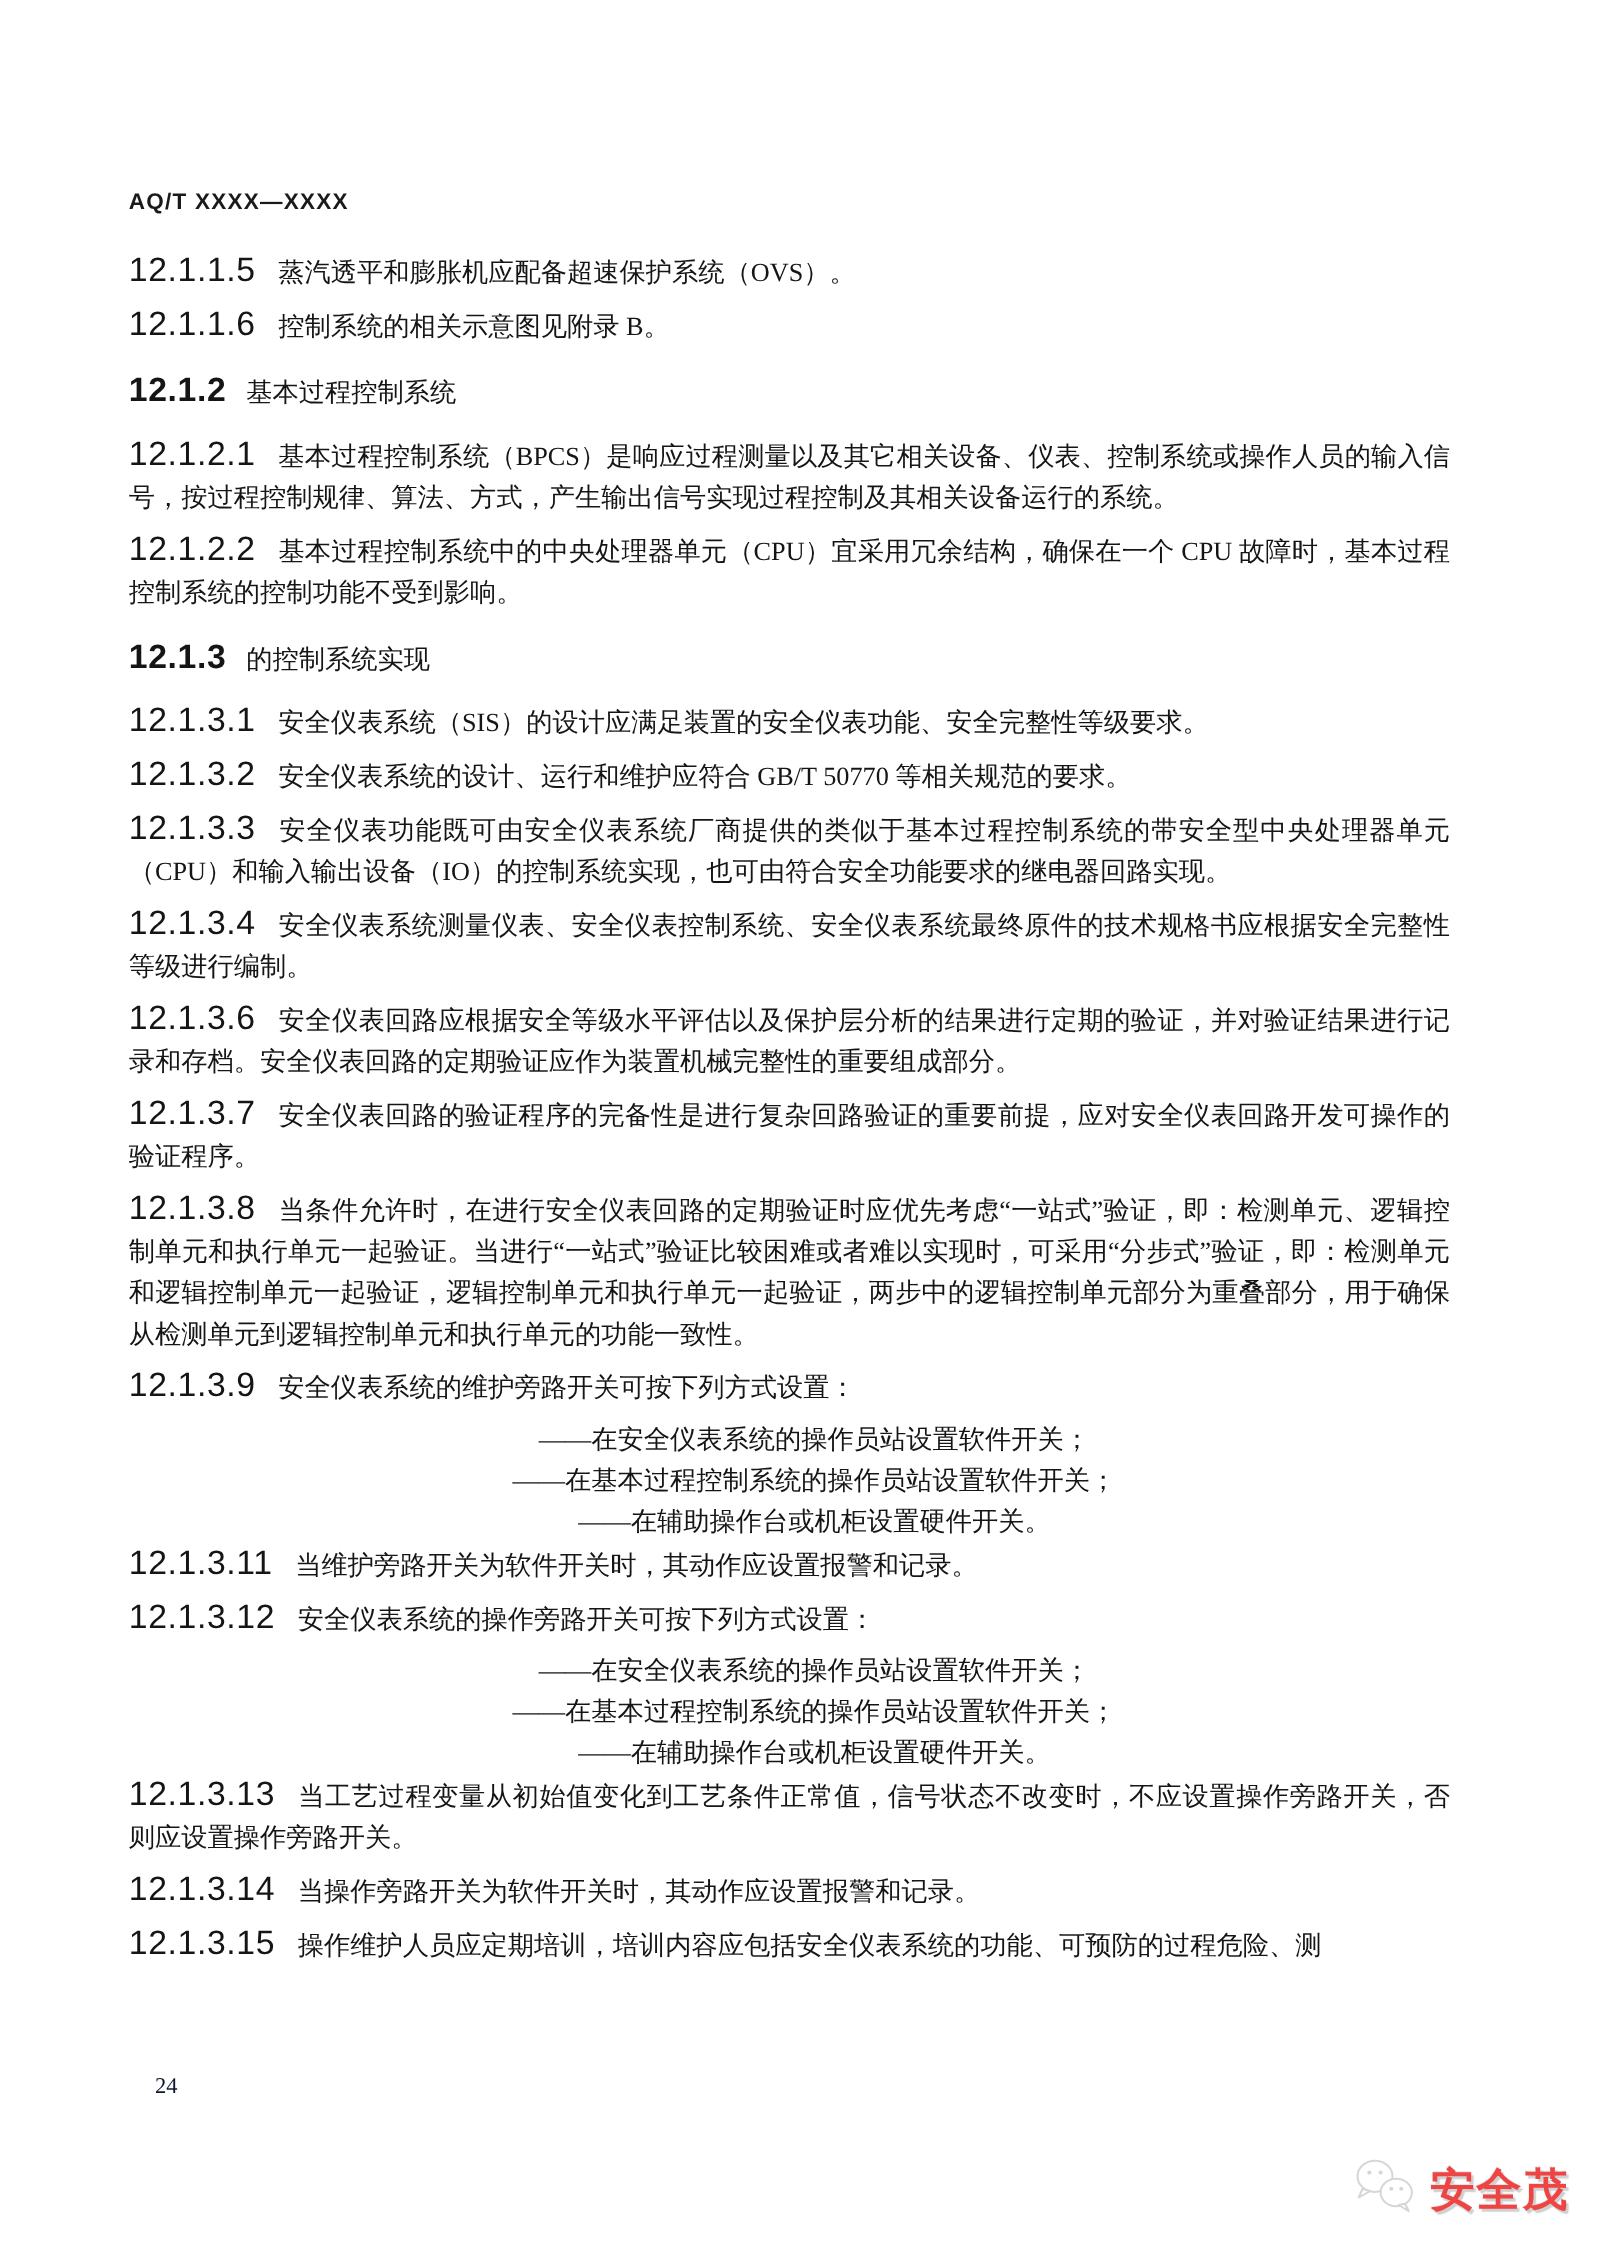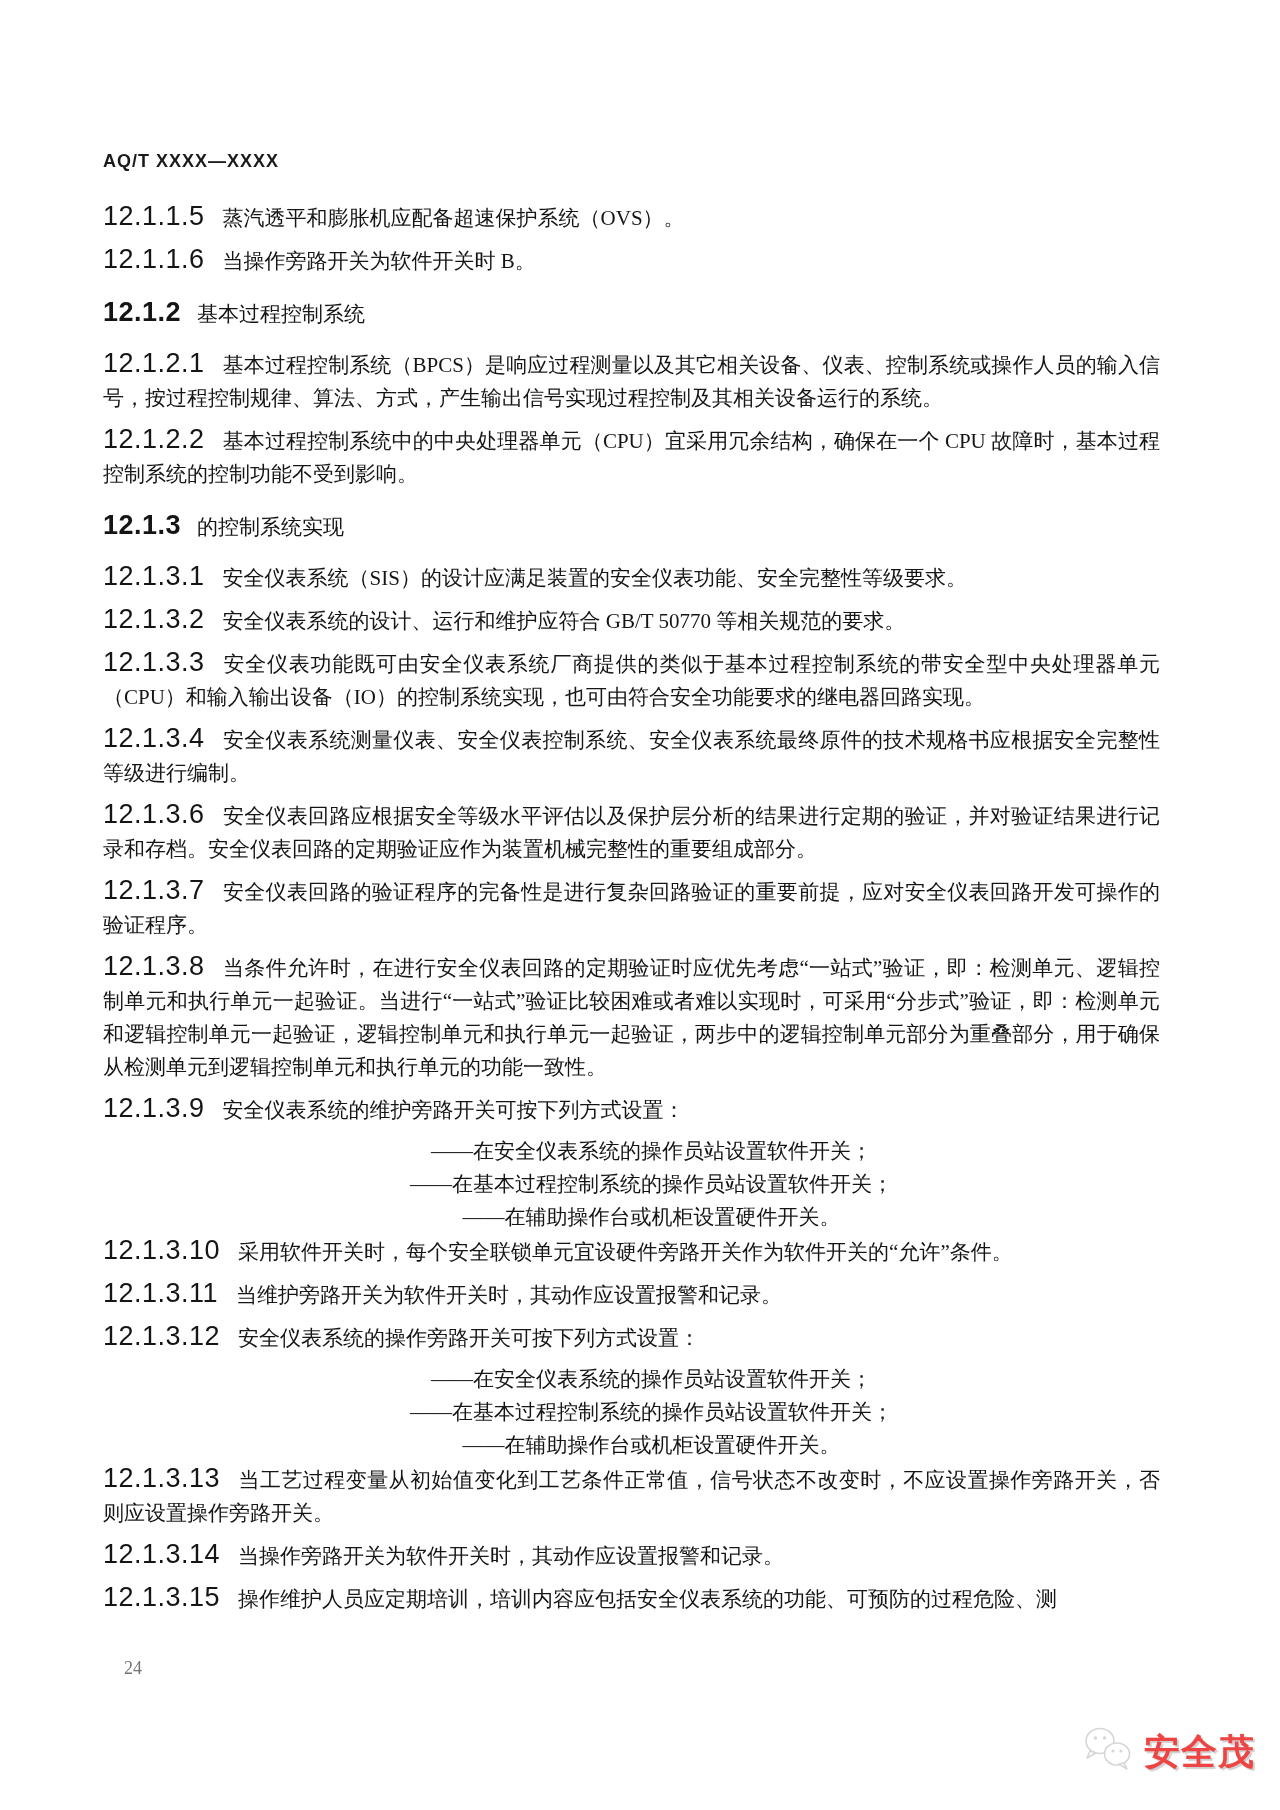--- a/index.html
+++ b/index.html
@@ -54,21 +54,21 @@
     margin-right: 18px;
     white-space: nowrap;
   }
   .doc-body p.heading .num { font-weight: bold; margin-right: 16px; }
   .page-number {
     position: absolute;
     left: 124px;
     top: 1658px;
     font-size: 18px;
     font-family: "Liberation Serif", "DejaVu Serif", serif;
-    color: #737373;
+    color: #0f172a;
   }
   .watermark {
     position: absolute;
     left: 1080px;
     top: 1722px;
     width: 180px;
     height: 60px;
     display: flex;
     align-items: center;
     gap: 6px;
@@ -84,37 +84,36 @@
 </style>
 </head>
 <body>
 
 <div class="page">
 
   <div class="doc-header">AQ/T XXXX—XXXX</div>
 
   <div class="doc-body">
       <p class="clause"><span class="num">12.1.1.5</span><span class="txt">蒸汽透平和膨胀机应配备超速保护系统（OVS）。</span></p>
-      <p class="clause"><span class="num">12.1.1.6</span><span class="txt">当操作旁路开关为软件开关时 B。</span></p>
+      <p class="clause"><span class="num">12.1.1.6</span><span class="txt">控制系统的相关示意图见附录 B。</span></p>
       <p class="heading"><span class="num">12.1.2</span><span class="txt">基本过程控制系统</span></p>
       <p class="clause"><span class="num">12.1.2.1</span><span class="txt">基本过程控制系统（BPCS）是响应过程测量以及其它相关设备、仪表、控制系统或操作人员的输入信号，按过程控制规律、算法、方式，产生输出信号实现过程控制及其相关设备运行的系统。</span></p>
       <p class="clause"><span class="num">12.1.2.2</span><span class="txt">基本过程控制系统中的中央处理器单元（CPU）宜采用冗余结构，确保在一个 CPU 故障时，基本过程控制系统的控制功能不受到影响。</span></p>
       <p class="heading"><span class="num">12.1.3</span><span class="txt">的控制系统实现</span></p>
       <p class="clause"><span class="num">12.1.3.1</span><span class="txt">安全仪表系统（SIS）的设计应满足装置的安全仪表功能、安全完整性等级要求。</span></p>
       <p class="clause"><span class="num">12.1.3.2</span><span class="txt">安全仪表系统的设计、运行和维护应符合 GB/T 50770 等相关规范的要求。</span></p>
       <p class="clause"><span class="num">12.1.3.3</span><span class="txt">安全仪表功能既可由安全仪表系统厂商提供的类似于基本过程控制系统的带安全型中央处理器单元（CPU）和输入输出设备（IO）的控制系统实现，也可由符合安全功能要求的继电器回路实现。</span></p>
       <p class="clause"><span class="num">12.1.3.4</span><span class="txt">安全仪表系统测量仪表、安全仪表控制系统、安全仪表系统最终原件的技术规格书应根据安全完整性等级进行编制。</span></p>
       <p class="clause"><span class="num">12.1.3.6</span><span class="txt">安全仪表回路应根据安全等级水平评估以及保护层分析的结果进行定期的验证，并对验证结果进行记录和存档。安全仪表回路的定期验证应作为装置机械完整性的重要组成部分。</span></p>
       <p class="clause"><span class="num">12.1.3.7</span><span class="txt">安全仪表回路的验证程序的完备性是进行复杂回路验证的重要前提，应对安全仪表回路开发可操作的验证程序。</span></p>
       <p class="clause"><span class="num">12.1.3.8</span><span class="txt">当条件允许时，在进行安全仪表回路的定期验证时应优先考虑“一站式”验证，即：检测单元、逻辑控制单元和执行单元一起验证。当进行“一站式”验证比较困难或者难以实现时，可采用“分步式”验证，即：检测单元和逻辑控制单元一起验证，逻辑控制单元和执行单元一起验证，两步中的逻辑控制单元部分为重叠部分，用于确保从检测单元到逻辑控制单元和执行单元的功能一致性。</span></p>
       <p class="clause"><span class="num">12.1.3.9</span><span class="txt">安全仪表系统的维护旁路开关可按下列方式设置：</span></p>
       <p class="dash"><span class="txt">——在安全仪表系统的操作员站设置软件开关；</span></p>
       <p class="dash"><span class="txt">——在基本过程控制系统的操作员站设置软件开关；</span></p>
       <p class="dash"><span class="txt">——在辅助操作台或机柜设置硬件开关。</span></p>
-      <p class="clause"><span class="num">12.1.3.10</span><span class="txt">采用软件开关时，每个安全联锁单元宜设硬件旁路开关作为软件开关的“允许”条件。</span></p>
       <p class="clause"><span class="num">12.1.3.11</span><span class="txt">当维护旁路开关为软件开关时，其动作应设置报警和记录。</span></p>
       <p class="clause"><span class="num">12.1.3.12</span><span class="txt">安全仪表系统的操作旁路开关可按下列方式设置：</span></p>
       <p class="dash"><span class="txt">——在安全仪表系统的操作员站设置软件开关；</span></p>
       <p class="dash"><span class="txt">——在基本过程控制系统的操作员站设置软件开关；</span></p>
       <p class="dash"><span class="txt">——在辅助操作台或机柜设置硬件开关。</span></p>
       <p class="clause"><span class="num">12.1.3.13</span><span class="txt">当工艺过程变量从初始值变化到工艺条件正常值，信号状态不改变时，不应设置操作旁路开关，否则应设置操作旁路开关。</span></p>
       <p class="clause"><span class="num">12.1.3.14</span><span class="txt">当操作旁路开关为软件开关时，其动作应设置报警和记录。</span></p>
       <p class="clause"><span class="num">12.1.3.15</span><span class="txt">操作维护人员应定期培训，培训内容应包括安全仪表系统的功能、可预防的过程危险、测</span></p>
     </div>
 

